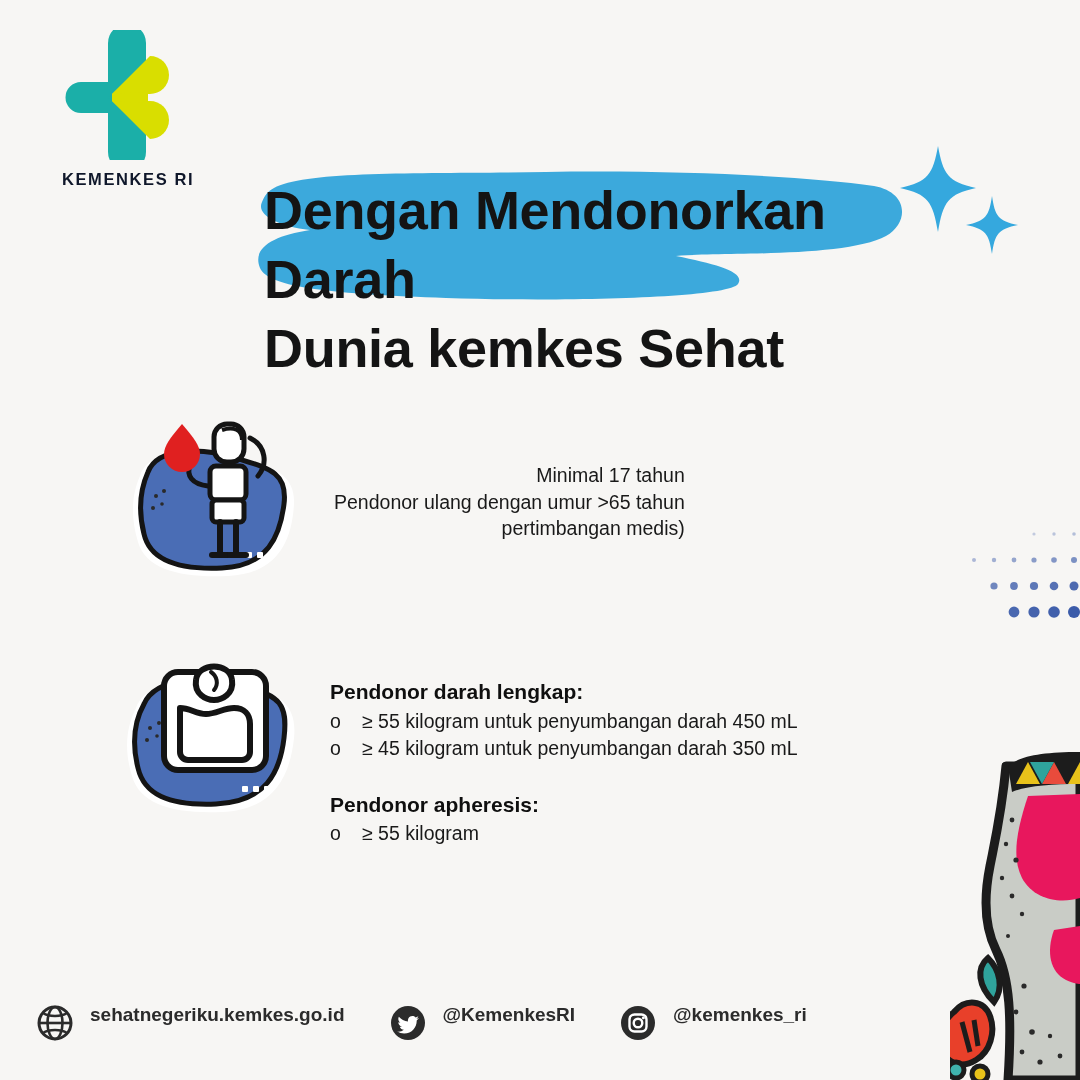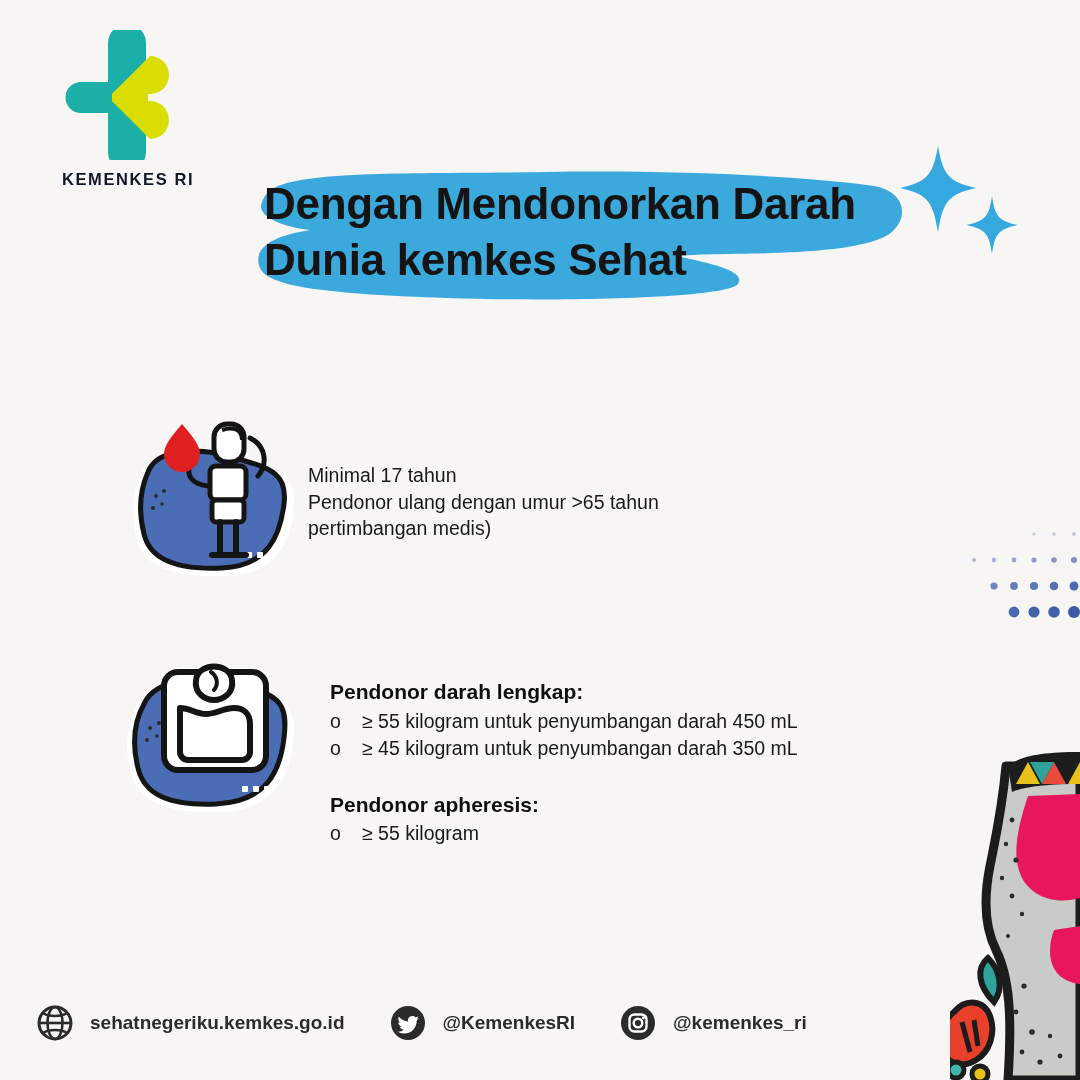--- a/index.html
+++ b/index.html
@@ -19,21 +19,21 @@
     margin-top:10px;margin-left:6px;
     font-size:16.5px;font-weight:bold;letter-spacing:1.6px;
     color:#0f172a;
   }
 
   
   .title-block{position:absolute;left:246px;top:160px;width:700px;height:150px;}
   .brush{position:absolute;left:0;top:0;width:670px;height:145px;}
   .title-text{
     position:absolute;left:18px;top:16px;width:660px;
-    font-size:44px;font-weight:bold;line-height:1.28;
+    font-size:54px;font-weight:bold;line-height:1.28;
     color:#141414;letter-spacing:-0.3px;
   }
   .sparkles{position:absolute;left:650px;top:-20px;width:130px;height:120px;}
 
   
   .subtitle-wrap{position:absolute;left:148px;top:348px;width:760px;}
   .subtitle-text{
     font-size:31px;font-weight:bold;color:#121212;letter-spacing:-0.2px;
     position:relative;z-index:2;
   }
@@ -59,21 +59,21 @@
   .bullet-row{display:flex;font-size:19.5px;color:#191919;line-height:1.42;}
   .bullet-mark{width:32px;flex:0 0 32px;}
   .spacer{height:26px;}
 
   
   .dotgrid{position:absolute;left:958px;top:520px;width:122px;height:104px;}
   .vase{position:absolute;right:0;bottom:0;width:130px;height:340px;}
 
   
   .footer{position:absolute;left:36px;bottom:38px;width:1010px;display:flex;align-items:center;}
-  .f-item{display:flex;align-items:center;margin-right:44px;}
+  .f-item{display:flex;align-items:flex-start;margin-right:44px;}
   .f-icon{width:38px;height:38px;flex:0 0 38px;margin-right:16px;}
   .f-label{font-size:19px;font-weight:bold;color:#2b2b2b;white-space:nowrap;}
 </style>
 </head>
 <body>
 
 <div class="stage">
 
   <div class="logo-wrap">
     <svg class="logo-mark" viewBox="0 0 125 130">
@@ -145,21 +145,21 @@
       <rect x="94" y="82" width="32" height="22" rx="4" fill="#FFFFFF" stroke="#141414" stroke-width="5"></rect>
 
       <path d="M102 104 V136" fill="none" stroke="#141414" stroke-width="6" stroke-linecap="round"></path>
       <path d="M118 104 V136" fill="none" stroke="#141414" stroke-width="6" stroke-linecap="round"></path>
       <path d="M94 137 h16" fill="none" stroke="#141414" stroke-width="6" stroke-linecap="round"></path>
       <path d="M112 137 h16" fill="none" stroke="#141414" stroke-width="6" stroke-linecap="round"></path>
 
       <path d="M64 6 C76 20, 82 28, 82 36 A18 18 0 0 1 46 36 C46 28, 52 20, 64 6 Z" fill="#E02020"></path>
     </svg>
 
-    <div class="body-text" style="margin-top:44px;margin-left:0;">
+    <div class="body-text" style="margin-top:44px;margin-left:26px;text-align:right;">
       <div class="txt-line">Minimal 17 tahun</div>
       <div class="txt-line">Pendonor ulang dengan umur &gt;65 tahun</div>
       <div class="txt-line">pertimbangan medis)</div>
     </div>
   </div>
 
   <div class="section sec2">
     <svg class="art" width="200" height="175" viewBox="0 0 200 175">
       <path d="M26 58 C36 28, 92 26, 128 34 C164 42, 188 50, 184 88
                C180 126, 164 160, 112 162 C62 164, 30 154, 22 126

